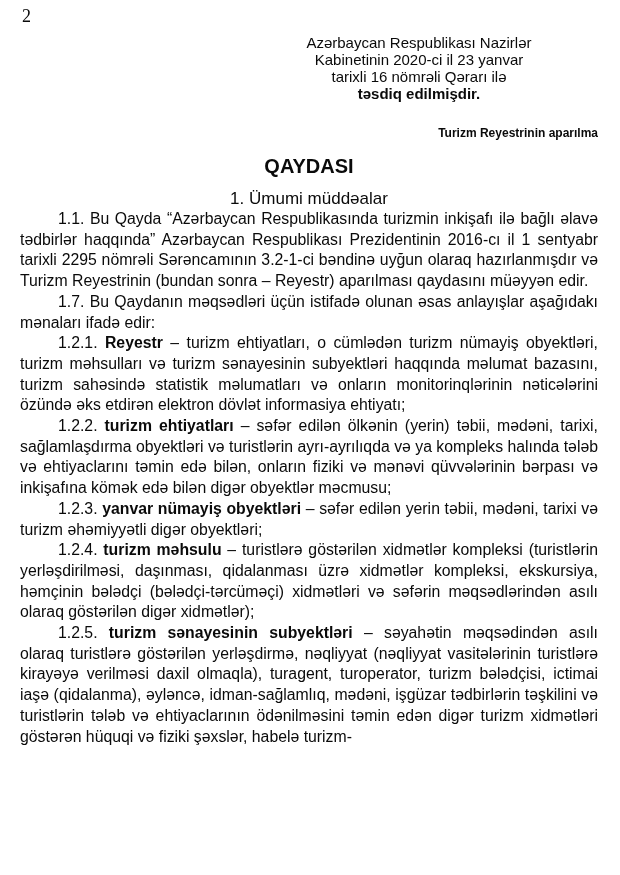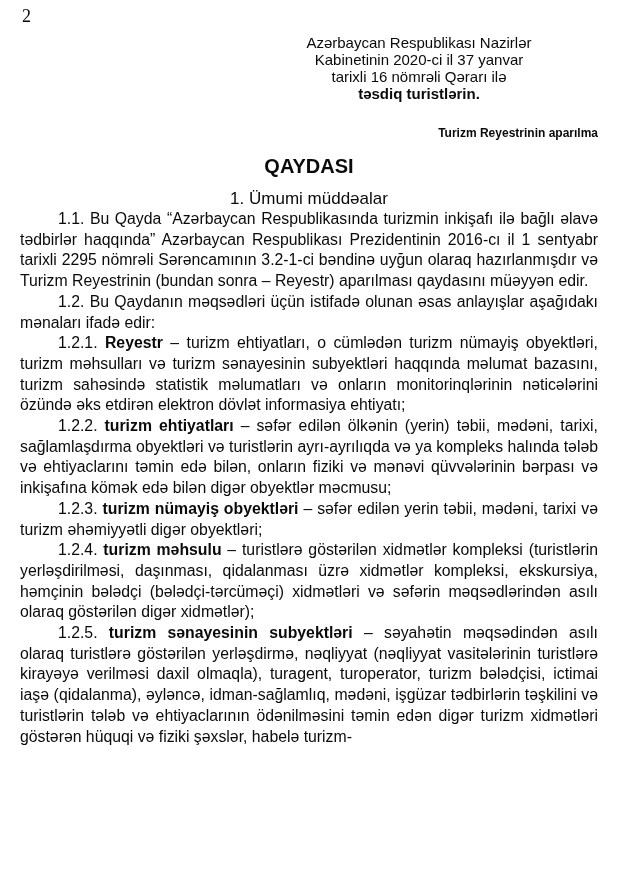--- a/index.html
+++ b/index.html
@@ -63,40 +63,40 @@
 </style>
 </head>
 <body>
 
 <div class="page">
 
   <div class="page-number">2</div>
 
   <div class="approval">
     <span class="approval-line">Azərbaycan Respublikası Nazirlər</span>
-    <span class="approval-line">Kabinetinin 2020-ci il 37 yanvar</span>
+    <span class="approval-line">Kabinetinin 2020-ci il 23 yanvar</span>
     <span class="approval-line">tarixli 16 nömrəli Qərarı ilə</span>
-    <span class="approval-line bold">təsdiq turistlərin.</span>
+    <span class="approval-line bold">təsdiq edilmişdir.</span>
   </div>
 
   <div class="h-title">Turizm Reyestrinin aparılma</div>
   <div class="h-sub">QAYDASI</div>
   <div class="h-sec">1. Ümumi müddəalar</div>
 
   <div class="body-text">
 
     <p class="para"><span>1.1.</span> <b class="term"></b> <span>Bu Qayda “Azərbaycan Respublikasında turizmin inkişafı ilə bağlı əlavə tədbirlər haqqında” Azərbaycan Respublikası Prezidentinin 2016-cı il 1 sentyabr tarixli 2295 nömrəli Sərəncamının 3.2-1-ci bəndinə uyğun olaraq hazırlanmışdır və Turizm Reyestrinin (bundan sonra – Reyestr) aparılması qaydasını müəyyən edir.</span></p>
 
-    <p class="para"><span>1.2.</span> <b class="term"></b> <span>Bu Qaydanın məqsədləri üçün istifadə olunan əsas anlayışlar aşağıdakı mənaları ifadə edir:</span></p>
+    <p class="para"><span>1.7.</span> <b class="term"></b> <span>Bu Qaydanın məqsədləri üçün istifadə olunan əsas anlayışlar aşağıdakı mənaları ifadə edir:</span></p>
 
     <p class="para"><span>1.2.1.</span> <b class="term">Reyestr</b> <span>– turizm ehtiyatları, o cümlədən turizm nümayiş obyektləri, turizm məhsulları və turizm sənayesinin subyektləri haqqında məlumat bazasını, turizm sahəsində statistik məlumatları və onların monitorinqlərinin nəticələrini özündə əks etdirən elektron dövlət informasiya ehtiyatı;</span></p>
 
     <p class="para"><span>1.2.2.</span> <b class="term">turizm ehtiyatları</b> <span>– səfər edilən ölkənin (yerin) təbii, mədəni, tarixi, sağlamlaşdırma obyektləri və turistlərin ayrı-ayrılıqda və ya kompleks halında tələb və ehtiyaclarını təmin edə bilən, onların fiziki və mənəvi qüvvələrinin bərpası və inkişafına kömək edə bilən digər obyektlər məcmusu;</span></p>
 
-    <p class="para"><span>1.2.3.</span> <b class="term">turizm nümayiş obyektləri</b> <span>– səfər edilən yerin təbii, mədəni, tarixi və turizm əhəmiyyətli digər obyektləri;</span></p>
+    <p class="para"><span>1.2.3.</span> <b class="term">yanvar nümayiş obyektləri</b> <span>– səfər edilən yerin təbii, mədəni, tarixi və turizm əhəmiyyətli digər obyektləri;</span></p>
 
     <p class="para"><span>1.2.4.</span> <b class="term">turizm məhsulu</b> <span>– turistlərə göstərilən xidmətlər kompleksi (turistlərin yerləşdirilməsi, daşınması, qidalanması üzrə xidmətlər kompleksi, ekskursiya, həmçinin bələdçi (bələdçi-tərcüməçi) xidmətləri və səfərin məqsədlərindən asılı olaraq göstərilən digər xidmətlər);</span></p>
 
     <p class="para"><span>1.2.5.</span> <b class="term">turizm sənayesinin subyektləri</b> <span>– səyahətin məqsədindən asılı olaraq turistlərə göstərilən yerləşdirmə, nəqliyyat (nəqliyyat vasitələrinin turistlərə kirayəyə verilməsi daxil olmaqla), turagent, turoperator, turizm bələdçisi, ictimai iaşə (qidalanma), əyləncə, idman-sağlamlıq, mədəni, işgüzar tədbirlərin təşkilini və turistlərin tələb və ehtiyaclarının ödənilməsini təmin edən digər turizm xidmətləri göstərən hüquqi və fiziki şəxslər, habelə turizm-</span></p>
 
   </div>
 
 </div>
 
 </body></html>

